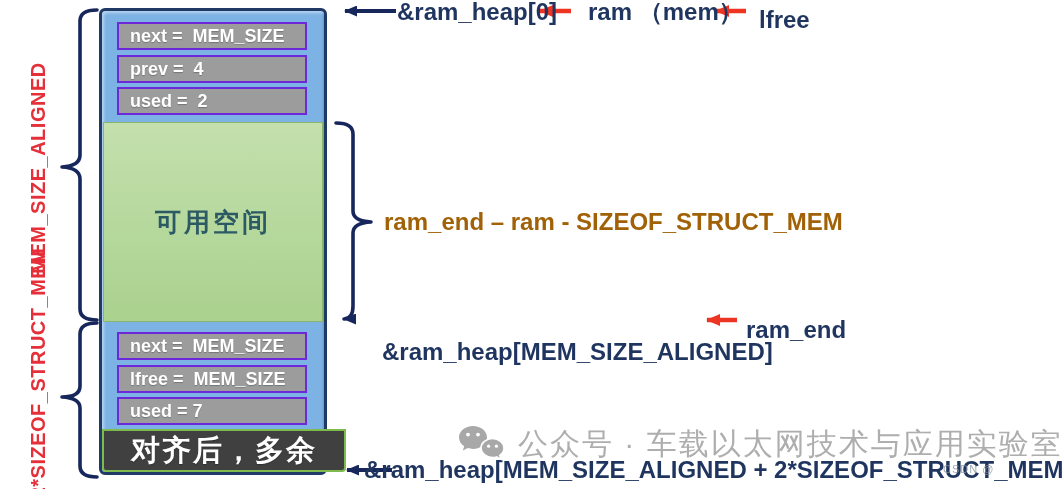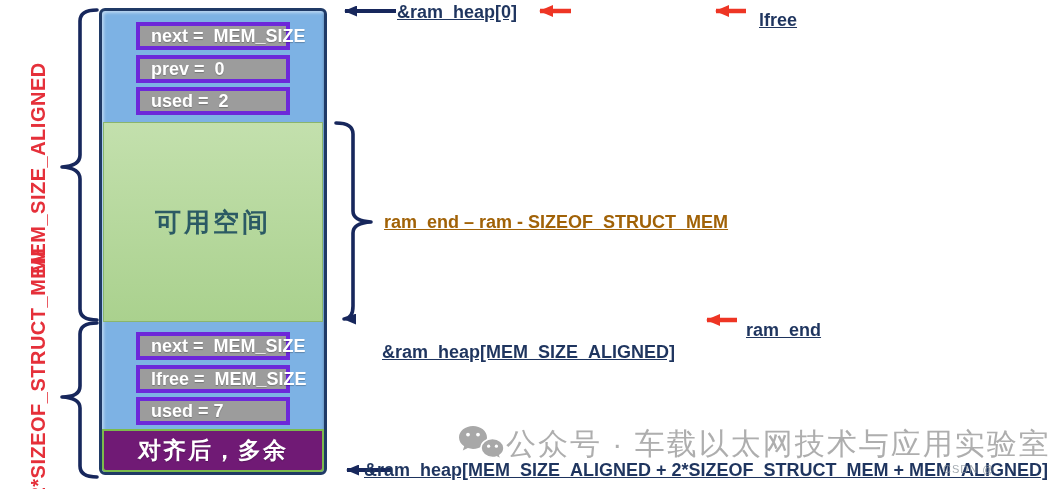--- a/index.html
+++ b/index.html
@@ -9,60 +9,60 @@
   }
   .overlay{position:absolute;left:0;top:0;width:1064px;height:489px;pointer-events:none;}
 
   
   .membox{
     position:absolute;left:99px;top:8px;width:222px;height:461px;
     background:#7db2e4;border:3px solid #203a66;border-radius:6px;
     box-shadow:inset 2px 2px 3px rgba(255,255,255,.45), inset -1px -1px 2px rgba(0,0,0,.15);
   }
   .field{
-    position:absolute;left:34px;width:154px;height:28px;
-    background:#9c9c9c;border:4px solid #6d28d9;box-sizing:border-box;
+    position:absolute;left:15px;width:190px;height:28px;
+    background:#9c9c9c;border:2px solid #6d28d9;box-sizing:border-box;
     color:#ffffff;font-size:18px;font-weight:bold;
     display:flex;align-items:center;padding-left:11px;white-space:pre;
     text-shadow:0 1px 1px rgba(0,0,0,.25);
   }
   .f1{top:11px}.f2{top:44px}.f3{top:76px}
   .f4{top:321px}.f5{top:354px}.f6{top:386px}
   .free-space{
     position:absolute;left:1px;top:111px;width:220px;height:200px;box-sizing:border-box;
     background:linear-gradient(180deg,#c3e0ad 0%,#aad18e 100%);
     border:1px solid #8ab56d;
     display:flex;align-items:center;justify-content:center;
     color:#2b5a64;font-size:26px;font-weight:600;letter-spacing:3px;font-family:Liberation Serif, serif;
   }
   .surplus{
-    position:absolute;left:0;top:418px;width:222px;height:43px;box-sizing:border-box;
-    background:#701a75;border:2px solid #7cbb4c;border-radius:0 0 4px 4px;
+    position:absolute;left:0;top:418px;width:244px;height:43px;box-sizing:border-box;
+    background:#404040;border:2px solid #7cbb4c;border-radius:0 0 4px 4px;
     display:flex;align-items:center;justify-content:center;
-    color:#ffffff;font-size:23px;font-weight:bold;letter-spacing:2px;
+    color:#ffffff;font-size:29px;font-weight:bold;letter-spacing:2px;
     text-shadow:0 1px 1px rgba(0,0,0,.25);
   }
 
   
   .side-label{
     position:absolute;width:320px;height:26px;
     display:flex;align-items:center;justify-content:center;
     transform:rotate(-90deg);
     color:#e5303a;font-size:20px;font-weight:600;letter-spacing:.5px;white-space:nowrap;
   }
   .side-label.l1{left:-122px;top:155px;}
   .side-label.l2{left:-122px;top:360px;}
 
   
-  .anno{position:absolute;font-size:18px;font-weight:600;color:#1f355f;line-height:20px;white-space:nowrap;text-decoration:underline;}
+  .anno{position:absolute;font-size:24px;font-weight:600;color:#1f355f;line-height:20px;white-space:nowrap;}
   .anno.red{color:#a16207;}
 
   
   .wechat{
-    position:absolute;left:458px;top:424px;display:flex;align-items:center;
+    position:absolute;left:458px;top:424px;display:flex;align-items:center;gap:12px;
     color:#aeaeae;font-size:30px;font-weight:500;letter-spacing:2px;white-space:nowrap;
   }
   .csdn{
     position:absolute;left:943px;top:463px;font-size:11px;color:#8d969e;opacity:.8;
     letter-spacing:1px;white-space:nowrap;z-index:5;
   }
 </style>
 </head>
 <body>
 
@@ -103,33 +103,34 @@
     <g>
       <line x1="392" y1="470" x2="347" y2="470" stroke="#17275c" stroke-width="4" marker-end="url(#ah-navy)"></line>
     </g>
   </svg>
 
   <div class="side-label l1">MEM_SIZE_ALIGNED</div>
   <div class="side-label l2">2*SIZEOF_STRUCT_MEM</div>
 
   <div class="membox">
     <div class="field f1">next =  MEM_SIZE</div>
-    <div class="field f2">prev =  0</div>
+    <div class="field f2">prev =  4</div>
     <div class="field f3">used =  2</div>
 
     <div class="free-space">可用空间</div>
 
     <div class="field f4">next =  MEM_SIZE</div>
     <div class="field f5">lfree =  MEM_SIZE</div>
     <div class="field f6">used = 7</div>
 
     <div class="surplus">对齐后，多余</div>
   </div>
 
   <div class="anno" style="left:397px;top:2px;">&amp;ram_heap[0]</div>
+  <div class="anno" style="left:588px;top:2px;">ram （mem）</div>
   <div class="anno" style="left:759px;top:2px;margin-top:8px;">lfree</div>
 
   <div class="anno red" style="left:384px;top:212px;">ram_end – ram - SIZEOF_STRUCT_MEM</div>
 
   <div class="anno" style="left:382px;top:310px;margin-top:32px;">&amp;ram_heap[MEM_SIZE_ALIGNED]</div>
   <div class="anno" style="left:746px;top:320px;">ram_end</div>
 
   <div class="anno" style="left:364px;top:460px;">&amp;ram_heap[MEM_SIZE_ALIGNED + 2*SIZEOF_STRUCT_MEM + MEM_ALIGNED]</div>
 
   <div class="wechat">

